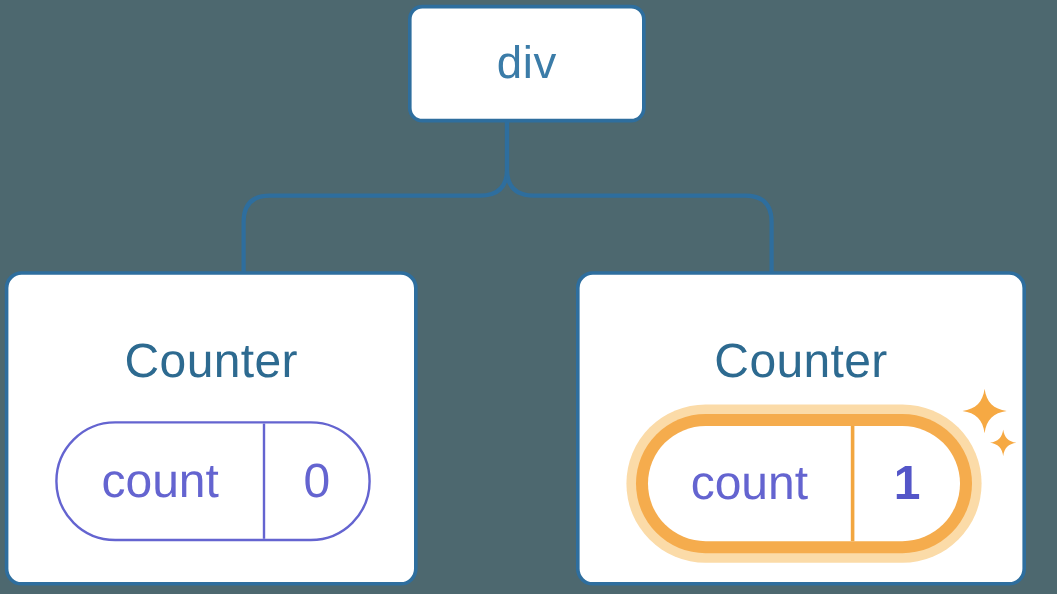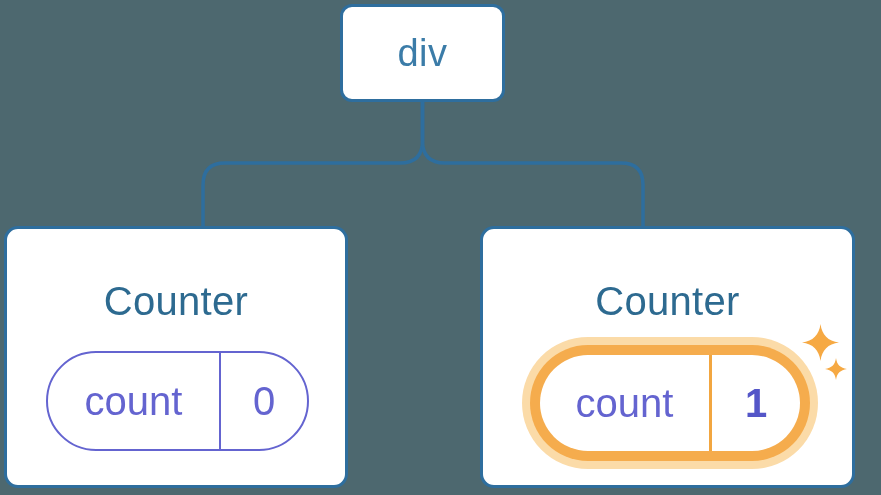--- a/index.html
+++ b/index.html
@@ -21,21 +21,21 @@
     width: 881px; height: 495px;
   }
   .node {
     position: absolute;
     background: #ffffff;
     border: 3px solid #2E6E9E;
     box-sizing: border-box;
   }
   .root-node {
     left: 340px; top: 4px;
-    width: 165px; height: 98px;
+    width: 198px; height: 98px;
     border-radius: 12px;
     display: flex;
     align-items: center;
     justify-content: center;
   }
   .root-label {
     color: #3B7CA8;
     font-size: 38px;
     font-weight: 500;
     letter-spacing: 0.5px;

